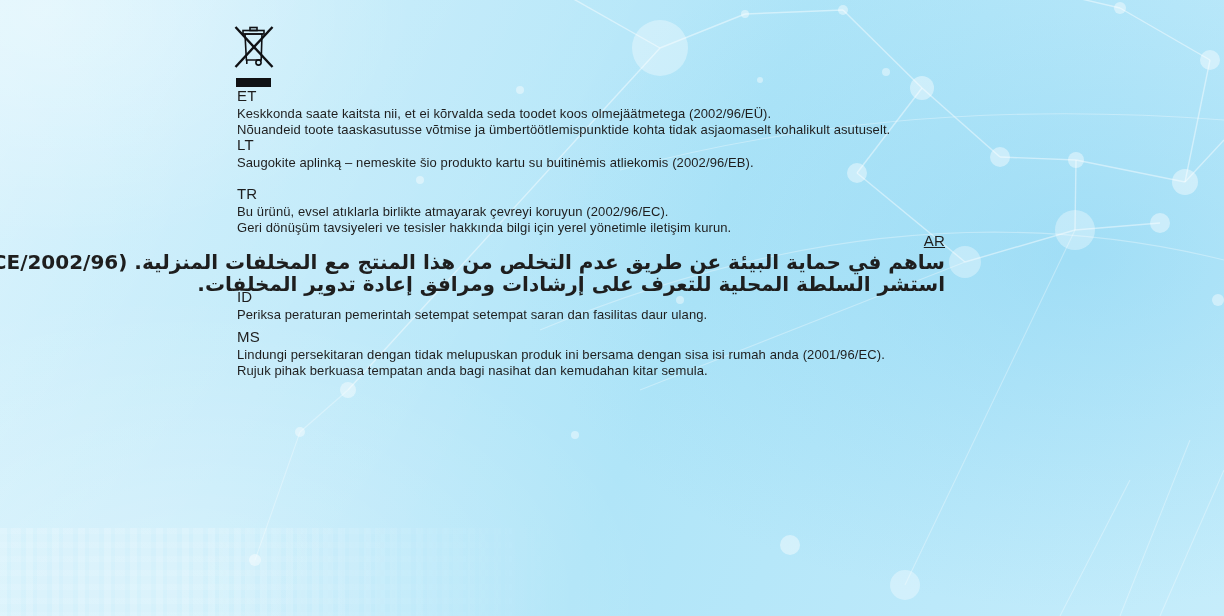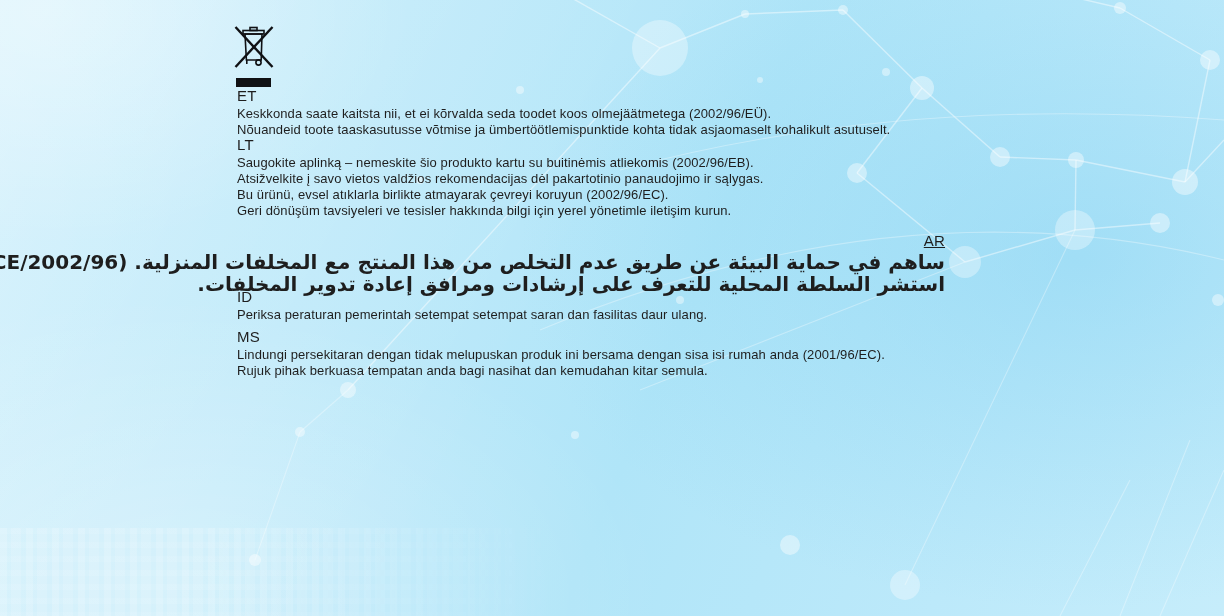--- a/index.html
+++ b/index.html
@@ -147,24 +147,24 @@
 
   <div class="section" style="top:89px">
     <div class="lang-label">ET</div>
     <div class="line">Keskkonda saate kaitsta nii, et ei kõrvalda seda toodet koos olmejäätmetega (2002/96/EÜ).</div>
     <div class="line">Nõuandeid toote taaskasutusse võtmise ja ümbertöötlemispunktide kohta tidak asjaomaselt kohalikult asutuselt.</div>
   </div>
 
   <div class="section" style="top:138px">
     <div class="lang-label">LT</div>
     <div class="line">Saugokite aplinką – nemeskite šio produkto kartu su buitinėmis atliekomis (2002/96/EB).</div>
-    <div class="line">Atsižvelkite į savo vietos valdžios rekomendacijas dėl pakartotinio panaudojimo ir sąlygas.</div>
   </div>
 
   <div class="section" style="top:187px">
+    <div class="lang-label">TR</div>
     <div class="line">Bu ürünü, evsel atıklarla birlikte atmayarak çevreyi koruyun (2002/96/EC).</div>
     <div class="line">Geri dönüşüm tavsiyeleri ve tesisler hakkında bilgi için yerel yönetimle iletişim kurun.</div>
   </div>
 
   <div class="section rtl-block" style="top:234px">
     <div class="lang-label">AR</div>
     <div class="line" dir="rtl">ساهم في حماية البيئة عن طريق عدم التخلص من هذا المنتج مع المخلفات المنزلية. (CE/2002/96)</div>
     <div class="line" dir="rtl">استشر السلطة المحلية للتعرف على إرشادات ومرافق إعادة تدوير المخلفات.</div>
   </div>
 

